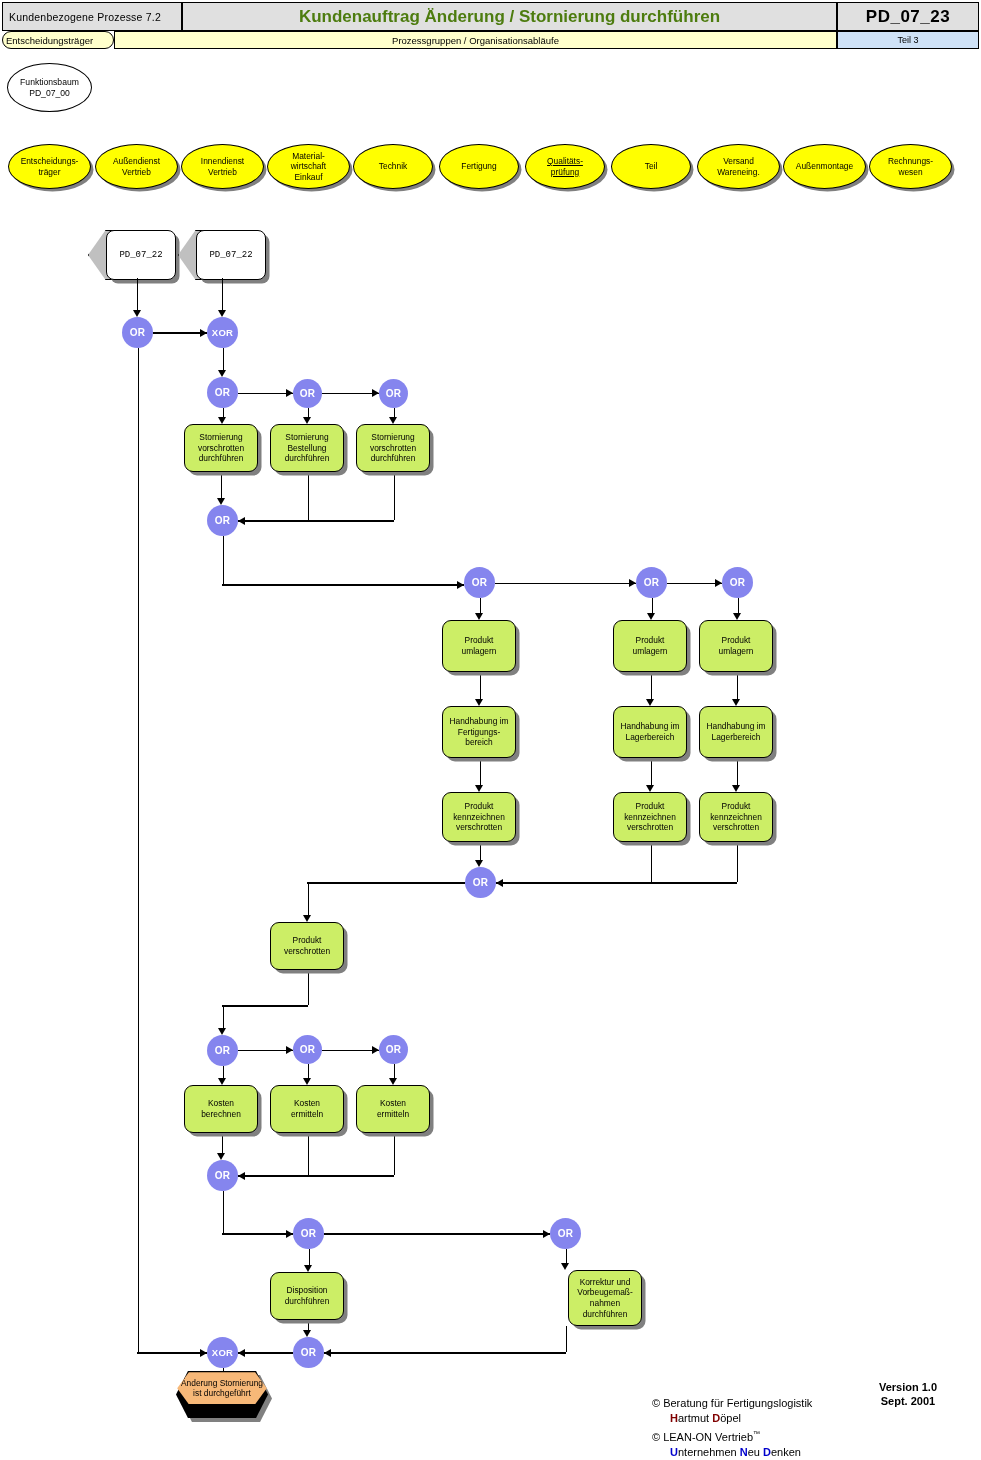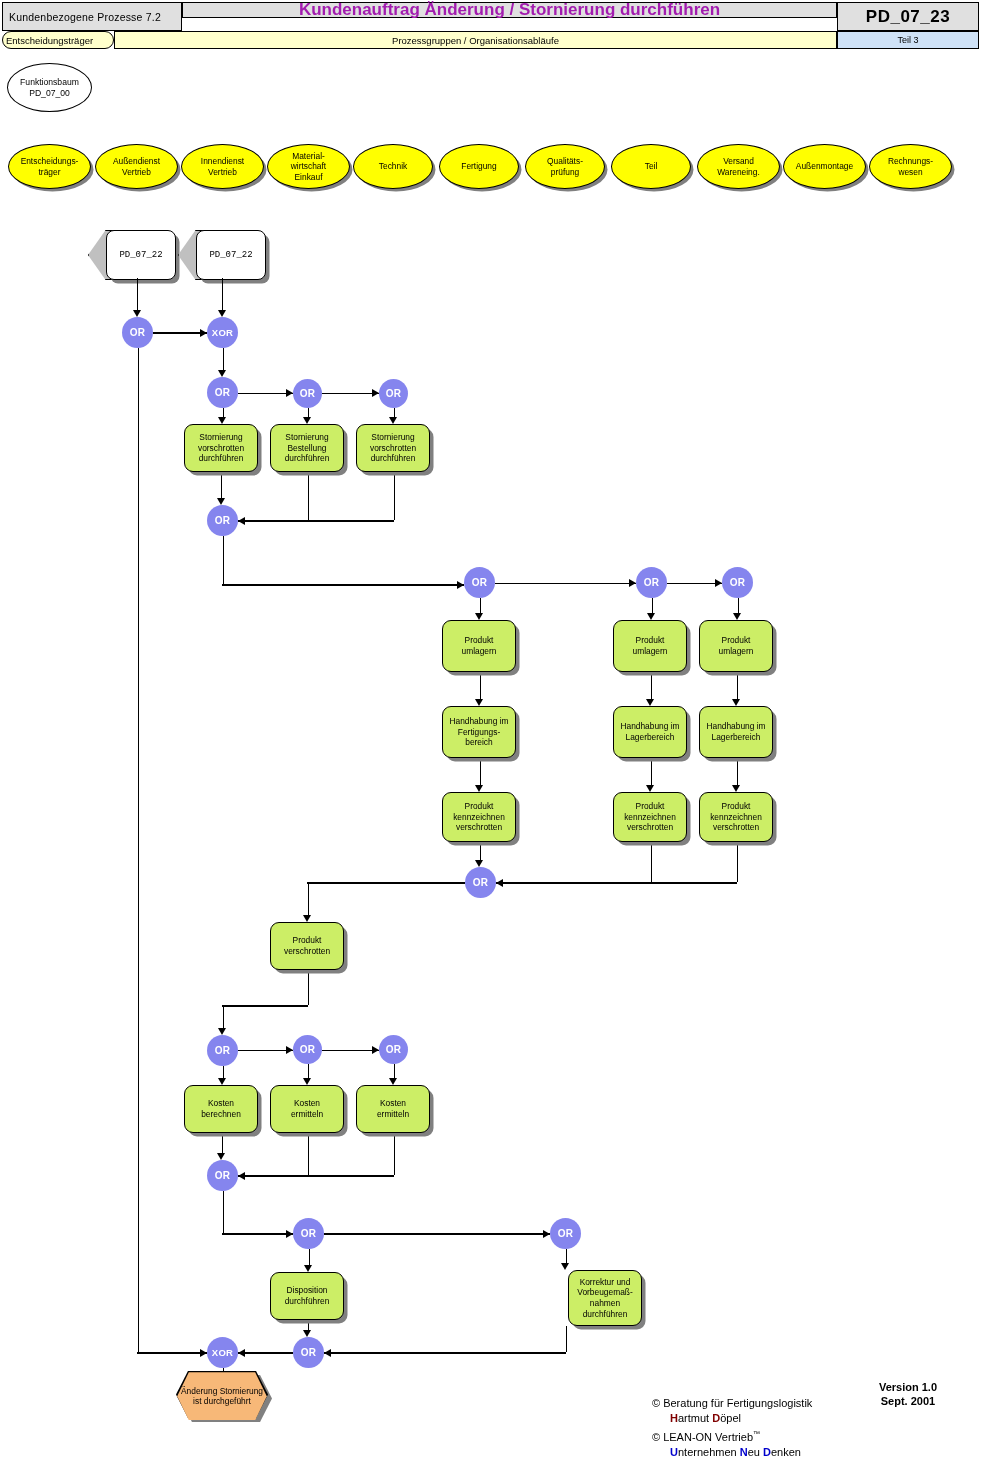--- a/index.html
+++ b/index.html
@@ -3,22 +3,22 @@
 <meta charset="utf-8">
 <style>
   html,body{margin:0;padding:0;background:#ffffff;}
   body{font-family:"Liberation Sans",sans-serif;}
   #page{position:relative;width:981px;height:1460px;overflow:hidden;background:#fff;}
 
   
   .hdr{position:absolute;box-sizing:border-box;border:1px solid #000;}
   #hdr-left{left:2px;top:2px;width:180px;height:29px;background:#e0e0e0;
             display:flex;align-items:center;padding-left:6px;font-size:10.5px;color:#000;letter-spacing:.2px;}
-  #hdr-title{left:182px;top:2px;width:655px;height:16px;background:#e0e0e0;
-             display:flex;align-items:center;justify-content:center;font-size:17px;font-weight:bold;color:#a21caf;}
+  #hdr-title{left:182px;top:2px;width:655px;height:29px;background:#e0e0e0;
+             display:flex;align-items:center;justify-content:center;font-size:17px;font-weight:bold;color:#4d7c0f;}
   #hdr-code{left:837px;top:2px;width:142px;height:29px;background:#e0e0e0;
             display:flex;align-items:center;justify-content:center;font-size:17px;font-weight:bold;letter-spacing:.5px;}
   #sub-left{left:2px;top:31px;width:112px;height:18px;background:#ffffcc;
             display:flex;align-items:center;padding-left:3px;font-size:9.5px;border-radius:9px;}
   #sub-mid{left:114px;top:31px;width:723px;height:18px;background:#ffffcc;
            display:flex;align-items:center;justify-content:center;font-size:9.5px;}
   #sub-right{left:837px;top:31px;width:142px;height:18px;background:#cfe2f7;
              display:flex;align-items:center;justify-content:center;font-size:9px;}
 
   
@@ -119,21 +119,21 @@
       </div>
       <div class="ell" style="left: 267px; top: 144px; width: 83px; height: 45px;">
         <span>Material-<br>wirtschaft<br>Einkauf</span>
       </div>
       <div class="ell" style="left: 353px; top: 144px; width: 80px; height: 45px;">
         <span>Technik</span>
       </div>
       <div class="ell" style="left: 439px; top: 144px; width: 80px; height: 45px;">
         <span>Fertigung</span>
       </div>
-      <div class="ell" style="left: 525px; top: 144px; width: 80px; height: 45px;">
+      <div class="ell" style="left: 525px; top: 144px; width: 80px; height: 45px; text-decoration: underline;">
         <span>Qualitäts-<br>prüfung</span>
       </div>
       <div class="ell" style="left: 611px; top: 144px; width: 80px; height: 45px;">
         <span>Teil</span>
       </div>
       <div class="ell" style="left: 697px; top: 144px; width: 83px; height: 45px;">
         <span>Versand<br>Wareneing.</span>
       </div>
       <div class="ell" style="left: 783px; top: 144px; width: 83px; height: 45px;">
         <span>Außenmontage</span>
@@ -367,21 +367,21 @@
       <div class="op" style="left: 293px; top: 1337px; width: 31px; height: 31px;">
         <span>OR</span>
       </div>
       <div class="op xor" style="left: 207px; top: 1337px; width: 31px; height: 31px;">
         <span>XOR</span>
       </div>
     </div>
 
   <div class="ev-shadow" style="left:180px;top:1375px;width:92px;height:47px;"></div>
   <div class="ev-border" style="left:176px;top:1371px;width:92px;height:47px;"></div>
-  <div class="ev" style="left:177.2px;top:1372.2px;width:89.6px;height:48px;">
+  <div class="ev" style="left:177.2px;top:1372.2px;width:89.6px;height:32px;">
     <span>Änderung
 Stornierung ist
 durchgeführt</span>
   </div>
 
   <div id="ver">
     <div>Version 1.0</div>
     <div>Sept. 2001</div>
   </div>
   <div id="copy">

